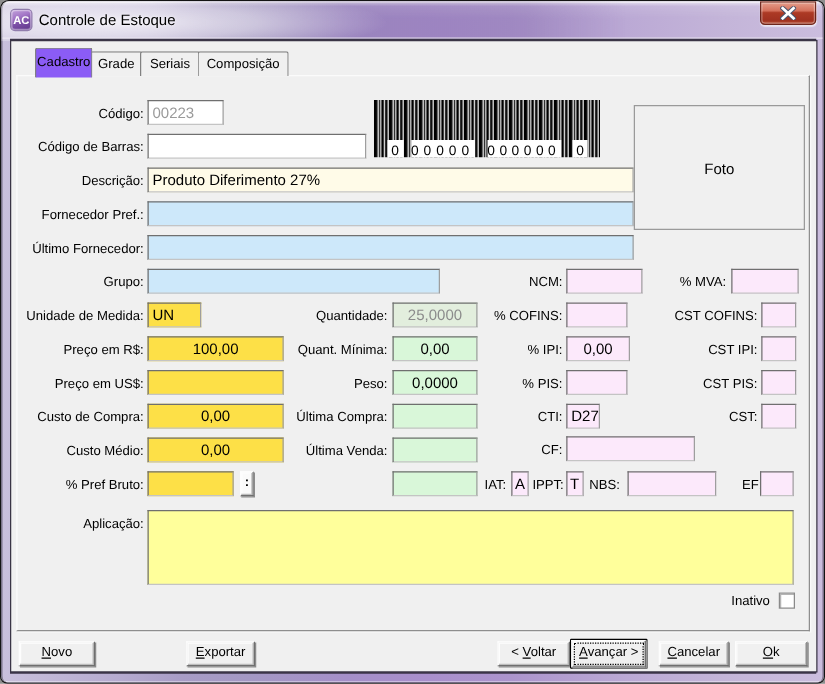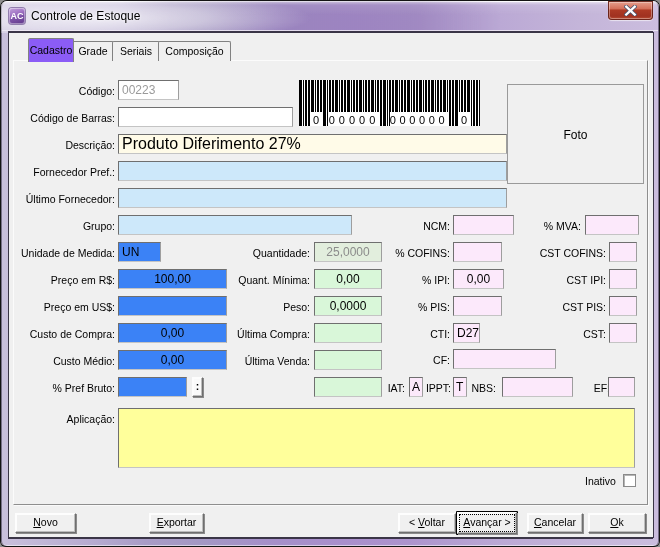--- a/index.html
+++ b/index.html
@@ -46,21 +46,21 @@
   .tabn{top:41px;height:19px;line-height:18px;z-index:1;}
   
   .lbl{position:absolute;font-size:10.5px;color:#000;text-align:right;white-space:nowrap;}
   
   .fld{position:absolute;height:18px;border:1px solid;border-color:#6f6f6f #9e9e9e #c4c4c4 #6f6f6f;
        font-size:12px;line-height:18px;color:#000;padding:0 3px;white-space:nowrap;overflow:hidden;}
   .rt{text-align:center;}
   .wh{background:#fff;}
   .cr{background:#fffbe8;}
   .bl{background:#cde8fa;}
-  .yl{background:#3b82f6;}
+  .yl{background:#fde047;}
   .gr{background:#d9f7d9;}
   .grd{background:#e2eedd;color:#8b8b8b;}
   .pk{background:#fce9fb;}
   .gray{color:#9a9a9a;}
   
   .btn{position:absolute;background:#f0f0f0;border:1px solid;border-color:#fdfdfd #6f6f6f #6f6f6f #fdfdfd;
        box-shadow:inset -1px -1px 0 #bdbdbd, inset 1px 1px 0 #fdfdfd, 1px 1px 0 #8b8b8b;
        font-size:10.5px;text-align:center;color:#000;}
   u{text-decoration:underline;}
   #foto{position:absolute;left:507px;top:84px;width:135px;height:98px;border:1px solid #9a9a9a;
@@ -125,21 +125,21 @@
 
 <div class="lbl" style="right:79px;top:220px;">% MVA:</div>
 <div class="lbl" style="right:54px;top:247px;">CST COFINS:</div>
 <div class="lbl" style="right:54px;top:274px;">CST IPI:</div>
 <div class="lbl" style="right:54px;top:301px;">CST PIS:</div>
 <div class="lbl" style="right:54px;top:328px;">CST:</div>
 <div class="lbl" style="right:50px;top:382px;">EF:</div>
 
 <div class="fld wh gray" style="left:118px;top:80px;width:53px;">00223</div>
 <div class="fld wh" style="left:118px;top:107px;width:167px;"></div>
-<div class="fld cr" style="left:118px;top:134px;width:381px;font-size:16px;">Produto Diferimento 27%</div>
+<div class="fld cr" style="left:118px;top:134px;width:381px;font-size:12px;">Produto Diferimento 27%</div>
 <div class="fld bl" style="left:118px;top:161px;width:381px;"></div>
 <div class="fld bl" style="left:118px;top:188px;width:381px;"></div>
 <div class="fld bl" style="left:118px;top:215px;width:226px;"></div>
 <div class="fld yl" style="left:118px;top:242px;width:35px;">UN</div>
 <div class="fld yl rt" style="left:118px;top:269px;width:101px;">100,00</div>
 <div class="fld yl" style="left:118px;top:296px;width:101px;"></div>
 <div class="fld yl rt" style="left:118px;top:323px;width:101px;">0,00</div>
 <div class="fld yl rt" style="left:118px;top:350px;width:101px;">0,00</div>
 <div class="fld yl" style="left:118px;top:377px;width:61px;"></div>
 <div class="btn" style="left:192px;top:377px;width:9px;height:18px;line-height:16px;font-weight:bold;background:#fafafa;">:</div>

